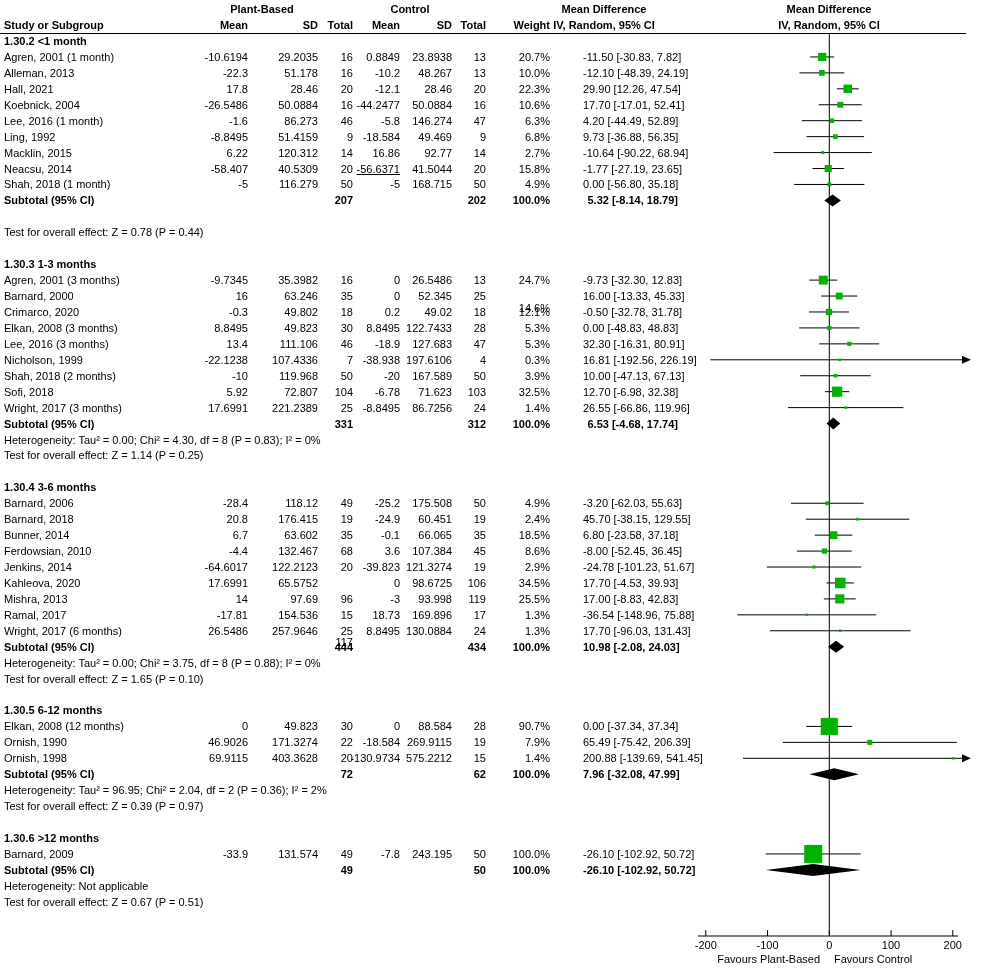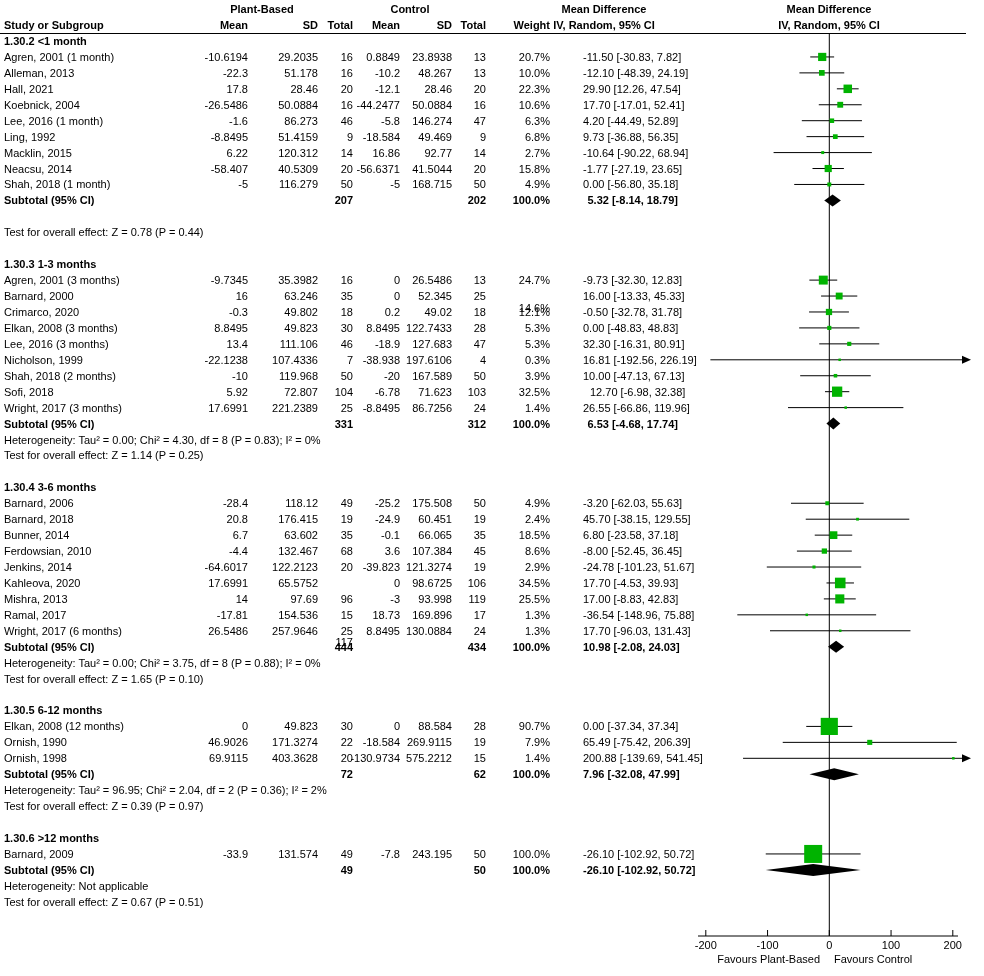--- a/index.html
+++ b/index.html
@@ -103,21 +103,21 @@
       <div class="cell r" style="left: 258px; top: 144.58px; width: 95px;">14</div>
       <div class="cell r" style="left: 305px; top: 144.58px; width: 95px;">16.86</div>
       <div class="cell r" style="left: 357px; top: 144.58px; width: 95px;">92.77</div>
       <div class="cell r" style="left: 391px; top: 144.58px; width: 95px;">14</div>
       <div class="cell r" style="left: 455px; top: 144.58px; width: 95px;">2.7%</div>
       <div class="cell r" style="left: 583px; top: 144.58px; width: 95px;">-10.64 [-90.22, 68.94]</div>
       <div class="cell" style="left: 4px; top: 160.52px;">Neacsu, 2014</div>
       <div class="cell r" style="left: 153px; top: 160.52px; width: 95px;">-58.407</div>
       <div class="cell r" style="left: 223px; top: 160.52px; width: 95px;">40.5309</div>
       <div class="cell r" style="left: 258px; top: 160.52px; width: 95px;">20</div>
-      <div class="cell r" style="left: 305px; top: 160.52px; width: 95px;">-56.6371</div>
+      <div class="cell r" style="left: 305px; top: 160.52px; width: 95px; text-decoration: underline;">-56.6371</div>
       <div class="cell r" style="left: 357px; top: 160.52px; width: 95px;">41.5044</div>
       <div class="cell r" style="left: 391px; top: 160.52px; width: 95px;">20</div>
       <div class="cell r" style="left: 455px; top: 160.52px; width: 95px;">15.8%</div>
       <div class="cell r" style="left: 583px; top: 160.52px; width: 95px;">-1.77 [-27.19, 23.65]</div>
       <div class="cell" style="left: 4px; top: 176.46px;">Shah, 2018 (1 month)</div>
       <div class="cell r" style="left: 153px; top: 176.46px; width: 95px;">-5</div>
       <div class="cell r" style="left: 223px; top: 176.46px; width: 95px;">116.279</div>
       <div class="cell r" style="left: 258px; top: 176.46px; width: 95px;">50</div>
       <div class="cell r" style="left: 305px; top: 176.46px; width: 95px;">-5</div>
       <div class="cell r" style="left: 357px; top: 176.46px; width: 95px;">168.715</div>
@@ -195,21 +195,21 @@
       <div class="cell r" style="left: 455px; top: 367.74px; width: 95px;">3.9%</div>
       <div class="cell r" style="left: 583px; top: 367.74px; width: 95px;">10.00 [-47.13, 67.13]</div>
       <div class="cell" style="left: 4px; top: 383.68px;">Sofi, 2018</div>
       <div class="cell r" style="left: 153px; top: 383.68px; width: 95px;">5.92</div>
       <div class="cell r" style="left: 223px; top: 383.68px; width: 95px;">72.807</div>
       <div class="cell r" style="left: 258px; top: 383.68px; width: 95px;">104</div>
       <div class="cell r" style="left: 305px; top: 383.68px; width: 95px;">-6.78</div>
       <div class="cell r" style="left: 357px; top: 383.68px; width: 95px;">71.623</div>
       <div class="cell r" style="left: 391px; top: 383.68px; width: 95px;">103</div>
       <div class="cell r" style="left: 455px; top: 383.68px; width: 95px;">32.5%</div>
-      <div class="cell r" style="left: 583px; top: 383.68px; width: 95px; margin-left: 7px;">12.70 [-6.98, 32.38]</div>
+      <div class="cell r" style="left: 583px; top: 383.68px; width: 95px;">12.70 [-6.98, 32.38]</div>
       <div class="cell" style="left: 4px; top: 399.62px;">Wright, 2017 (3 months)</div>
       <div class="cell r" style="left: 153px; top: 399.62px; width: 95px;">17.6991</div>
       <div class="cell r" style="left: 223px; top: 399.62px; width: 95px;">221.2389</div>
       <div class="cell r" style="left: 258px; top: 399.62px; width: 95px;">25</div>
       <div class="cell r" style="left: 305px; top: 399.62px; width: 95px;">-8.8495</div>
       <div class="cell r" style="left: 357px; top: 399.62px; width: 95px;">86.7256</div>
       <div class="cell r" style="left: 391px; top: 399.62px; width: 95px;">24</div>
       <div class="cell r" style="left: 455px; top: 399.62px; width: 95px;">1.4%</div>
       <div class="cell r" style="left: 583px; top: 399.62px; width: 95px;">26.55 [-66.86, 119.96]</div>
       <div class="cell b" style="left: 4px; top: 415.56px;">Subtotal (95% CI)</div>

